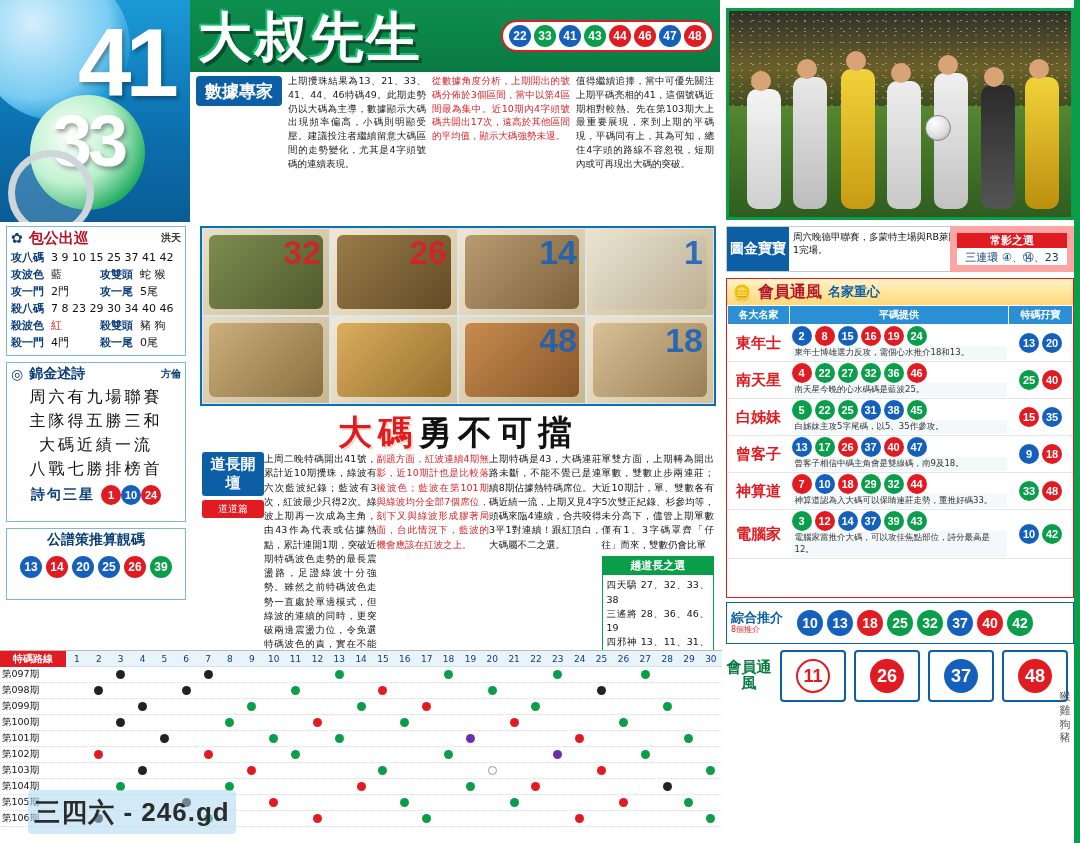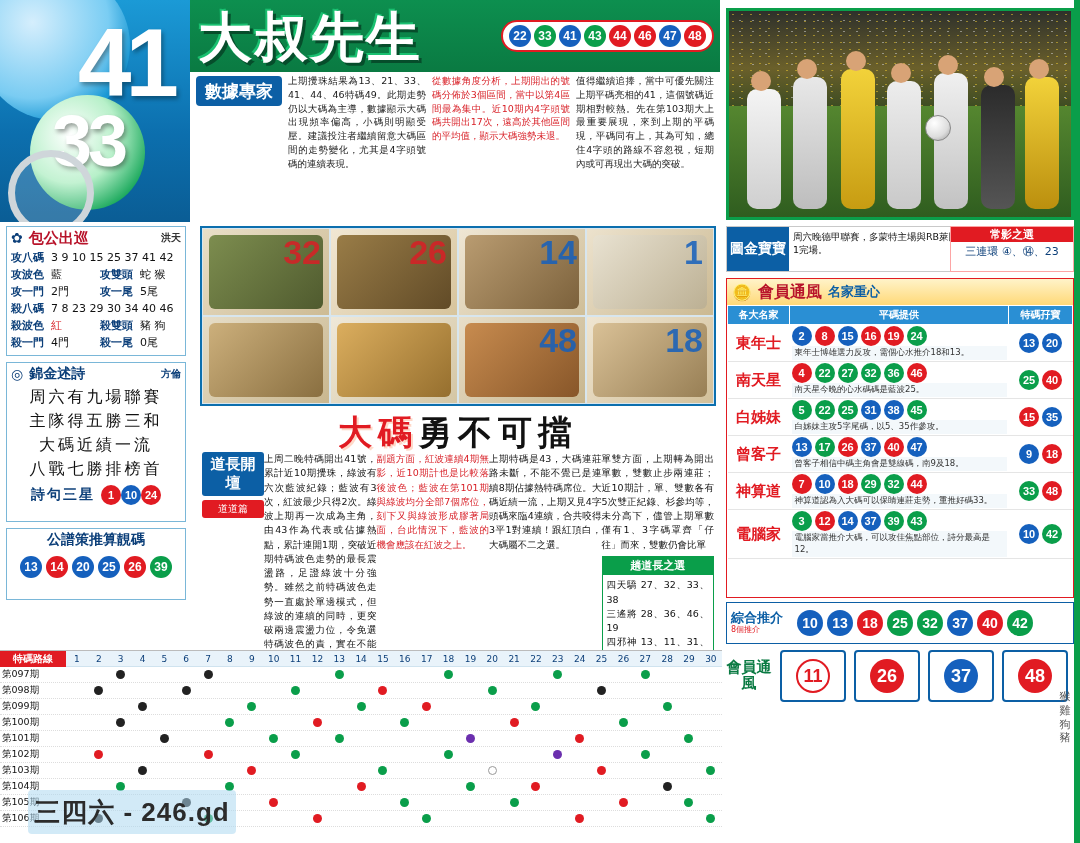--- a/index.html
+++ b/index.html
@@ -212,21 +212,21 @@
   #p-jin{
     position:absolute; left:726px; top:226px; width:348px; height:46px;
     border:1px solid #c9c9c9; background:#fff; display:flex; align-items:stretch;
   }
   #p-jin .tag{ width:62px;background:#0c5fa5;color:#fff;font-weight:bold;font-size:14px;
     display:flex;align-items:center;justify-content:center; }
   #p-jin .txt{ flex:1; font-size:9.5px; line-height:1.4; padding:3px 4px; }
   #p-jin .sign{ width:46px; border-left:1px solid #ddd; font-size:10px; display:flex;align-items:center;justify-content:center;color:#333;}
   #p-jin-right{
     position:absolute; left:950px; top:226px; width:124px; height:46px;
-    background:#fff; border:1px solid #fca5a5;
+    background:#fff; border:7px solid #fca5a5;
   }
   #p-jin-right .hh{ background:#e11b22;color:#fff;font-size:11px;font-weight:bold;text-align:center;}
   #p-jin-right .bb{ font-size:11px;text-align:center;color:#0c3f79;padding-top:2px; }
 
   
   #p-liuhe{
     position:absolute; left:726px; top:278px; width:348px; height:320px;
     border:1px solid #e11b22; background:#fff;
   }
   #p-liuhe .phead{

